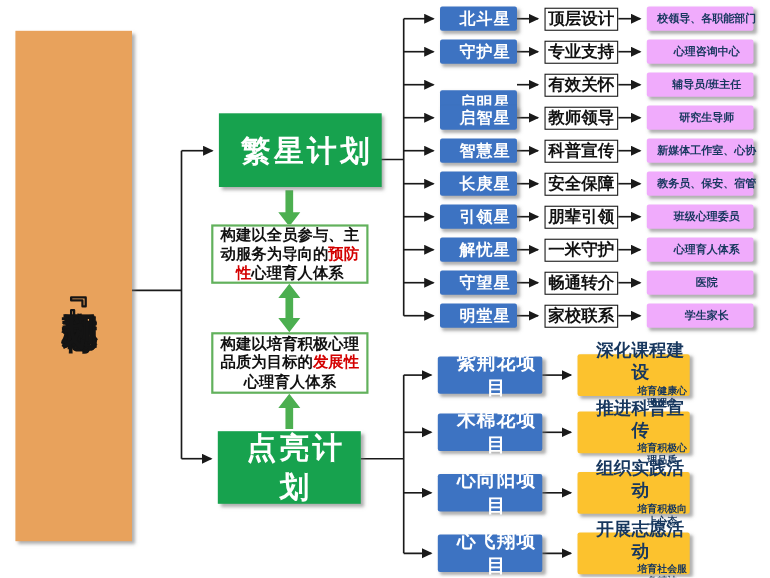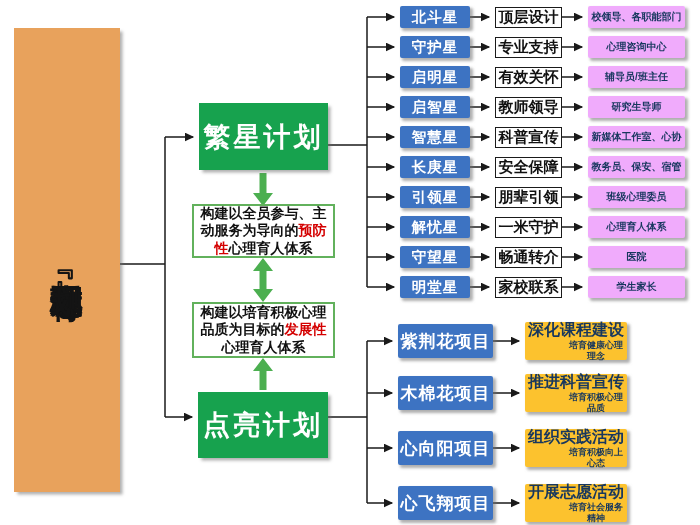--- a/index.html
+++ b/index.html
@@ -1,31 +1,31 @@
 <!DOCTYPE html>
 <html><head>
 <meta charset="utf-8">
 <style>
   html,body{margin:0;padding:0;}
   body{width:700px;height:525px;position:relative;background:#ffffff;overflow:hidden;
        font-family:"Liberation Sans","DejaVu Sans",sans-serif;}
   #wires{position:absolute;left:0;top:0;width:700px;height:525px;z-index:0;}
   .node{position:absolute;z-index:1;display:flex;align-items:center;justify-content:center;
         box-sizing:border-box;text-align:center;}
-  .shadow{box-shadow:2.5px 2.5px 3px rgba(110,110,110,.55);}
+  .shadow{box-shadow:2.5px 2.5px 3px rgba(110,110,110,.55);padding-left:12px;}
 
   
   .title-panel{left:14px;top:28px;width:106px;height:464px;background:#e8a25c;}
   .title-panel span{writing-mode:vertical-rl;text-orientation:mixed;
         font-family:"Liberation Serif","DejaVu Serif",serif;
         font-weight:700;font-size:32px;color:#141414;line-height:1.0;}
 
   
   .plan{background:#17a24e;color:#ffffff;font-weight:700;font-size:27px;letter-spacing:3px;}
-  .plan-top{left:199px;top:103px;width:129px;height:67px;}
+  .plan-top{left:199px;top:103px;width:148px;height:67px;}
   .plan-bottom{left:198px;top:392px;width:130px;height:66px;}
 
   
   .goal{background:#ffffff;border:2.5px solid #62b15c;font-weight:700;font-size:14px;
         line-height:1.26;color:#111;padding:0 2px;}
   .goal-top{left:192px;top:204px;width:143px;height:54px;}
   .goal-bottom{left:192px;top:302px;width:143px;height:56px;}
   .goal .hl{color:#d40000;}
 
   
@@ -143,21 +143,21 @@
 <div class="node star shadow" style="top:36px">
     <span>守护星</span>
   </div>
 <div class="node role" style="top:36.5px">
     <span>专业支持</span>
   </div>
 <div class="node owner shadow" style="top:36px">
     <span>心理咨询中心</span>
   </div>
 
-<div class="node star shadow" style="top:66px">
+<div class="node star shadow" style="top:82px">
     <span>启明星</span>
   </div>
 <div class="node role" style="top:66.5px">
     <span>有效关怀</span>
   </div>
 <div class="node owner shadow" style="top:66px">
     <span>辅导员/班主任</span>
   </div>
 
 <div class="node star shadow" style="top:96px">

